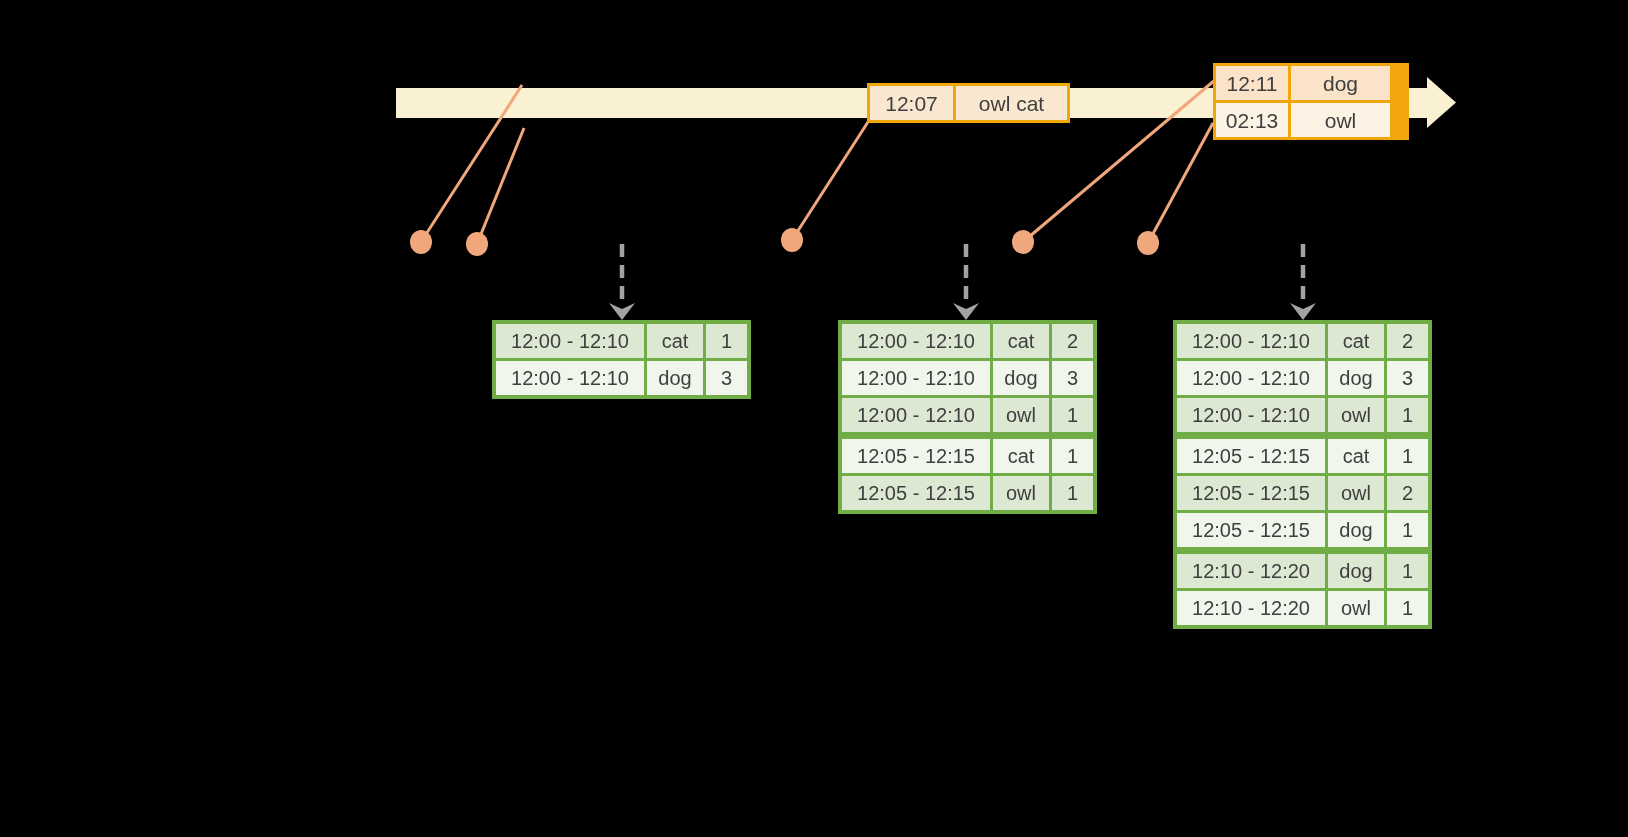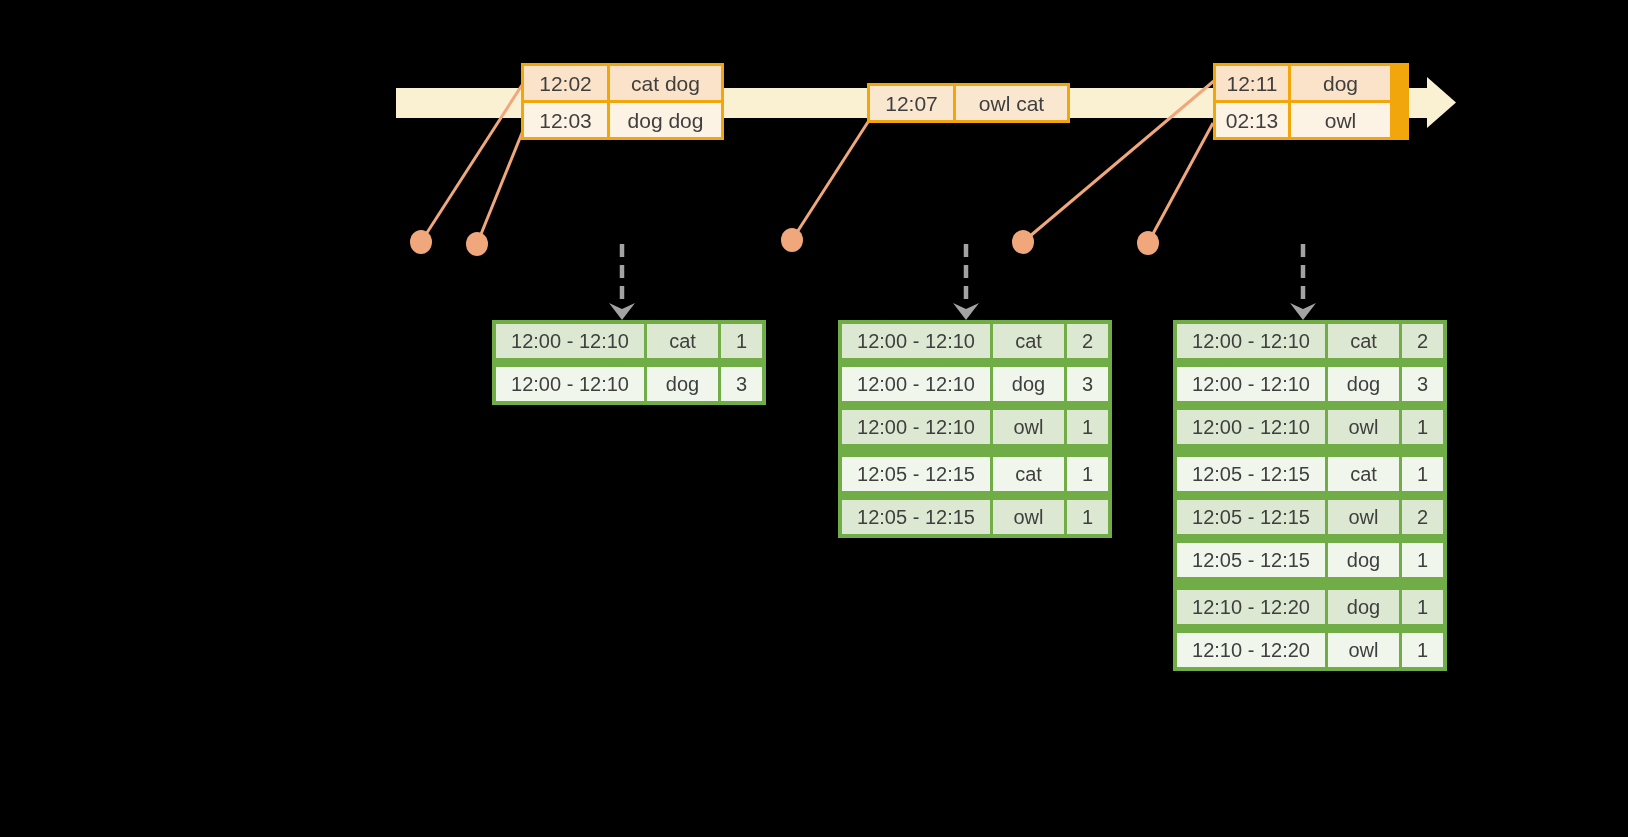--- a/index.html
+++ b/index.html
@@ -73,35 +73,35 @@
   .fill-mid   { background: var(--c-peach-mid); }
   .fill-light { background: var(--c-peach-light); }
   
   .result-table {
     position: absolute;
     z-index: 3;
     background: var(--c-green);
     padding: 4px;
     display: flex;
     flex-direction: column;
-    gap: 9px;
+    gap: 3px;
   }
   .result-row { display: flex; gap: 3px; }
   .result-row.group-start { margin-top: 4px; }
   .result-cell {
     height: 34px;
     display: flex;
     align-items: center;
     justify-content: center;
     font-size: 20px;
     line-height: 1;
     white-space: nowrap;
   }
   .cell-window { width: 148px; }
-  .cell-word   { width: 71px; }
+  .cell-word   { width: 56px; }
   .cell-count  { width: 41px; }
   .row-dark  { background: var(--c-row-dark); }
   .row-light { background: var(--c-row-light); }
 </style>
 </head>
 <body>
 
 <div id="canvas">
 
   <div class="timeline-band"></div>
@@ -129,30 +129,20 @@
     <g>
       <line class="trigger-shaft" x1="966" y1="244" x2="966" y2="302"></line>
       <path class="trigger-head" d="M953,303 L966,320 L979,303 L966,309 Z"></path>
     </g>
     <g>
       <line class="trigger-shaft" x1="1303" y1="244" x2="1303" y2="302"></line>
       <path class="trigger-head" d="M1290,303 L1303,320 L1316,303 L1303,309 Z"></path>
     </g>
   </svg>
 
-  <div class="event-box" style="left:521px; top:63px; width:203px; --tw:83px; --ww:111px;">
-      <div class="event-row">
-        <div class="event-cell time fill-dark">12:02</div>
-        <div class="event-cell words fill-dark">cat dog</div>
-      </div>
-      <div class="event-row">
-        <div class="event-cell time fill-light">12:03</div>
-        <div class="event-cell words fill-light">dog dog</div>
-      </div>
-    </div>
   <div class="event-box" style="left:867px; top:83px; width:203px; --tw:83px; --ww:111px;">
       <div class="event-row">
         <div class="event-cell time fill-mid">12:07</div>
         <div class="event-cell words fill-mid">owl cat</div>
       </div>
     </div>
   <div class="event-box" style="left:1213px; top:63px; width:196px; --tw:72px; --ww:99px;">
       <div class="event-row">
         <div class="event-cell time fill-dark">12:11</div>
         <div class="event-cell words fill-dark">dog</div>

